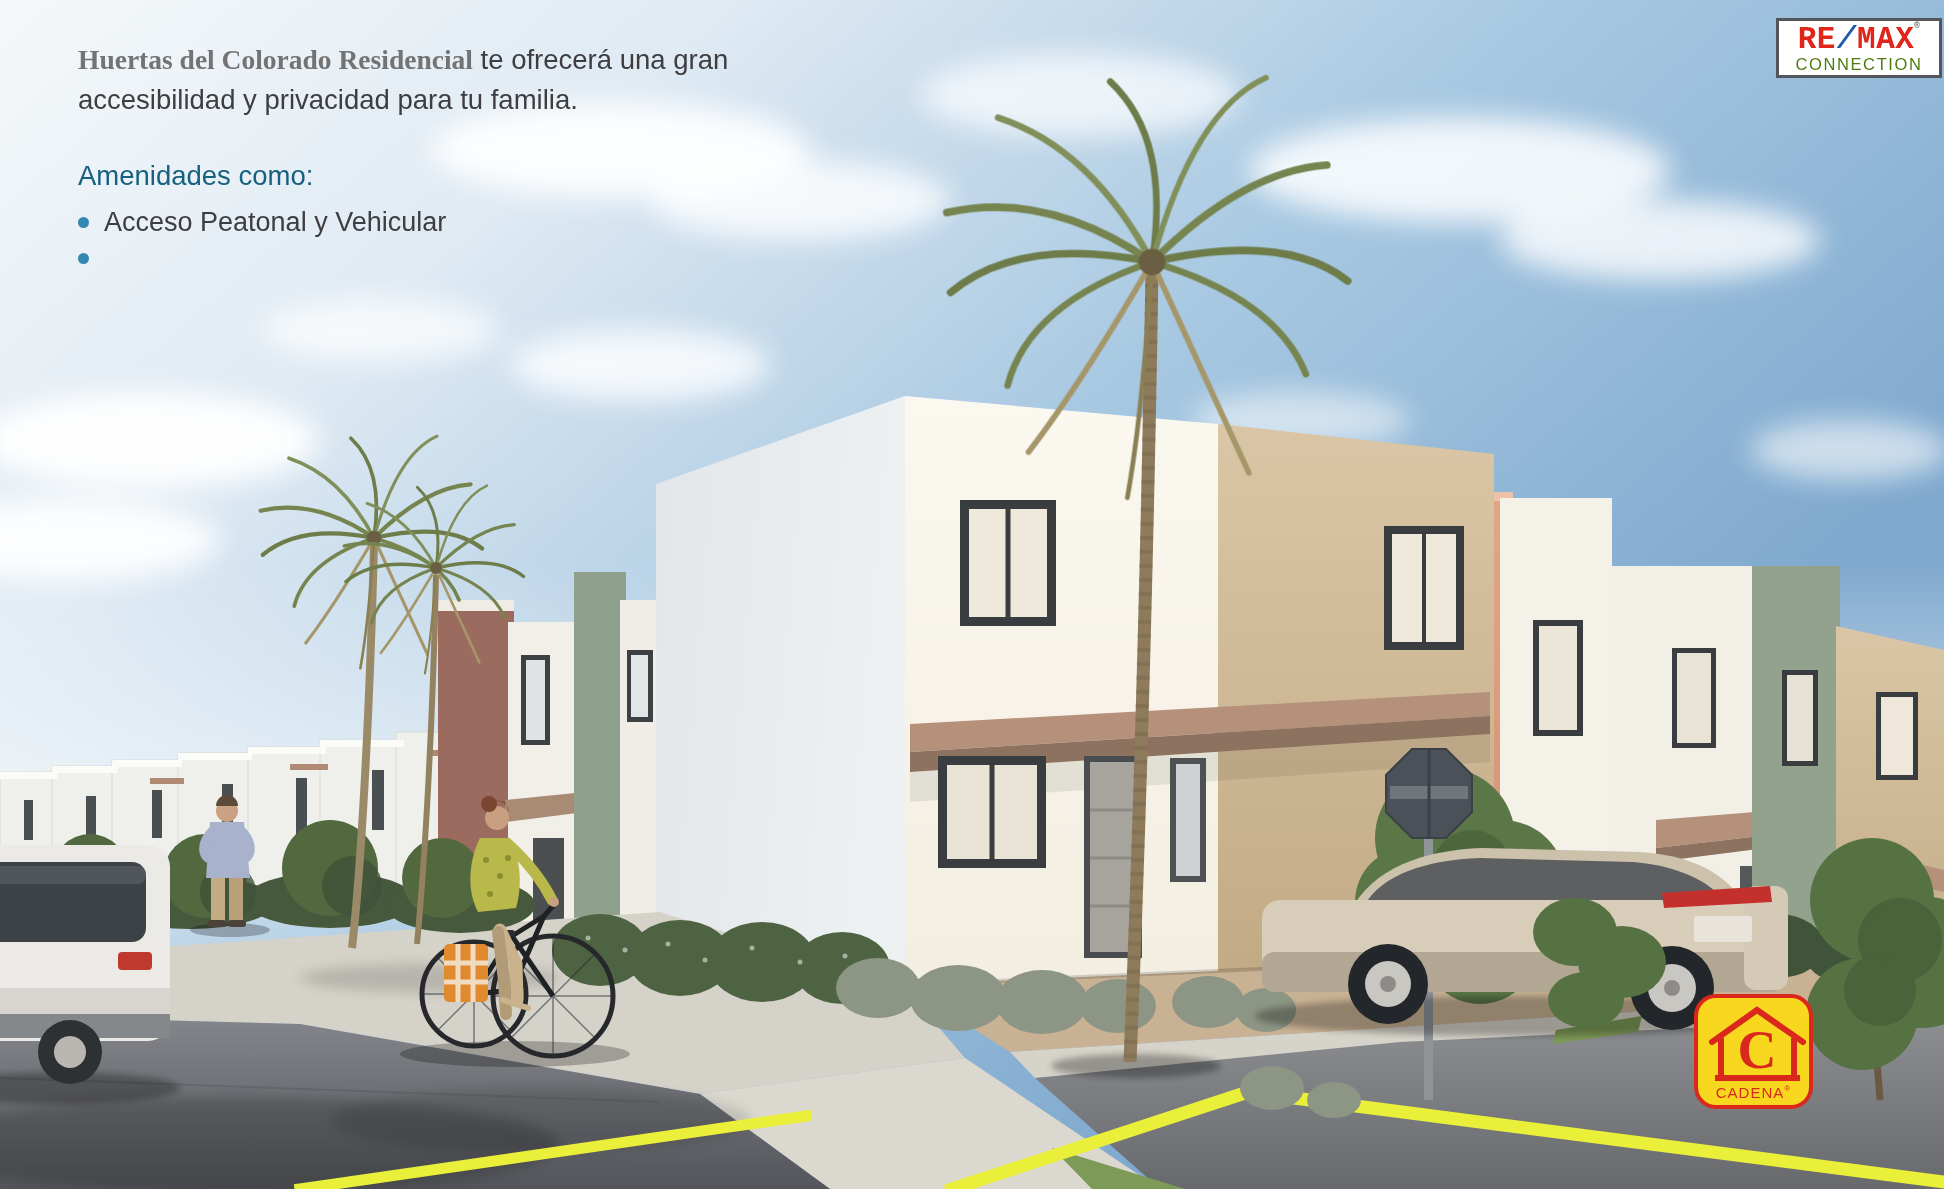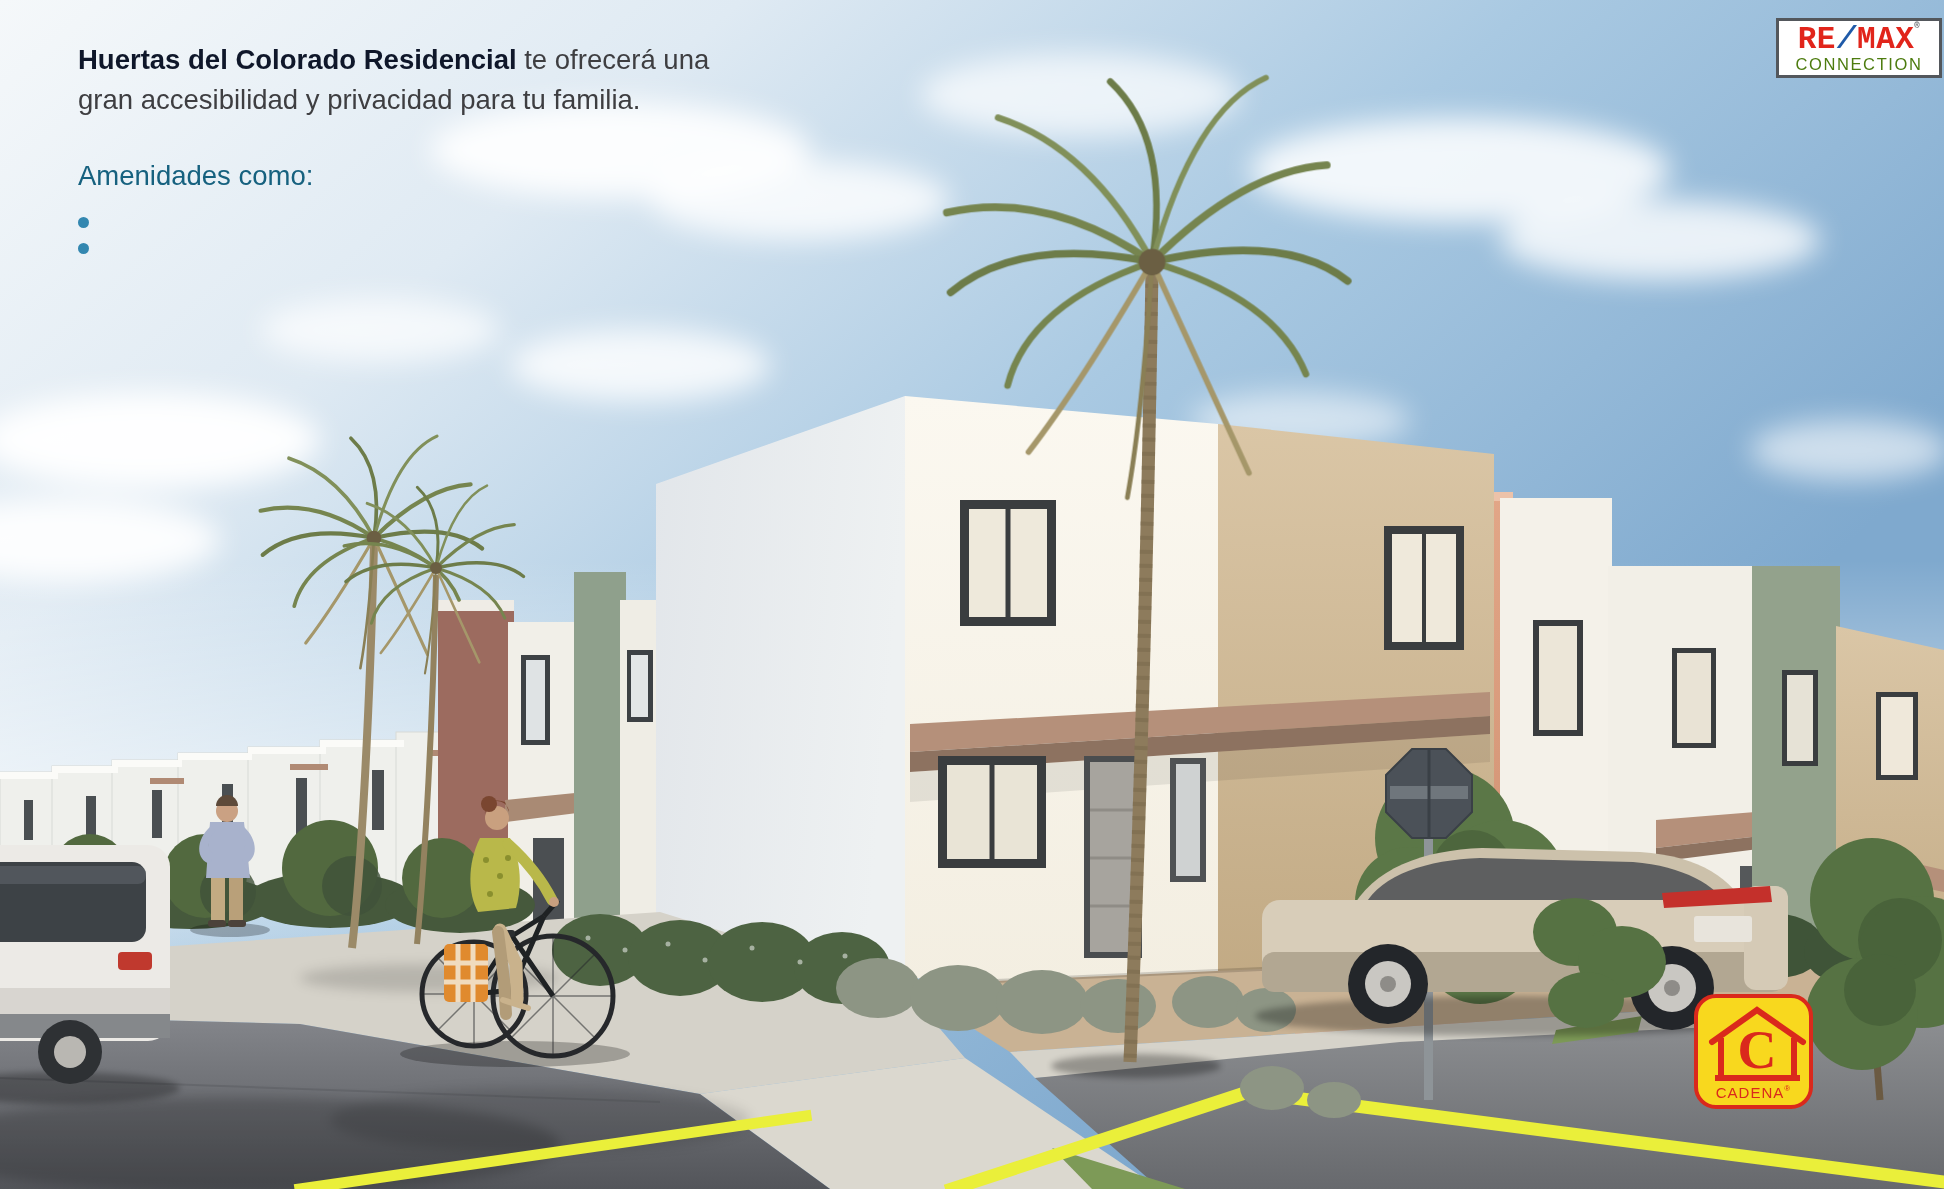--- a/index.html
+++ b/index.html
@@ -9,21 +9,21 @@
     font-family:"Liberation Sans", sans-serif;background:#cfe0ee;
   }
   .scene-svg{position:absolute;left:0;top:0;width:1944px;height:1189px;display:block;}
 
   
   .copy{
     position:absolute;left:78px;top:40px;width:660px;
     color:#3e3e41;font-size:27.5px;line-height:1.45;z-index:20;
   }
   .copy p{margin:0;}
-  .copy .brand{color:#0f172a;font-weight:bold;}
+  .copy .brand{color:#737373;font-weight:bold;font-family:Liberation Serif, serif;}
   .amen-title{color:#16617f;font-weight:normal;font-size:27.5px;margin:36px 0 8px 0;}
   .amen-list{list-style:none;margin:0;padding:0;}
   .amen-list li{display:flex;align-items:flex-start;gap:15px;font-size:27px;line-height:1.2;padding:2px 0;}
   .amen-list .dot{flex:0 0 auto;width:11px;height:11px;border-radius:50%;background:#3387b0;margin-top:11px;}
 
   
   .remax{
     position:absolute;left:1776px;top:18px;width:166px;z-index:20;
     background:#ffffff;border:3px solid #53575c;padding:3px 6px 2px 6px;text-align:center;
   }
@@ -440,20 +440,21 @@
       <use href="#burst" xlink:href="#burst" transform="translate(1152,262) scale(1.9)"></use>
     </g>
   </svg>
 
   <div class="copy">
     <p><span class="brand">Huertas del Colorado Residencial</span> <span>te ofrecerá una gran accesibilidad y privacidad para tu familia.</span></p>
     <div class="amen-title">Amenidades como:</div>
     <ul class="amen-list">
       <li>
           <span class="dot"></span>
+          <span>Acceso Peatonal y Vehicular</span>
         </li>
       <li>
           <span class="dot"></span>
         </li>
     </ul>
   </div>
 
   <div class="remax">
     <div class="l1"><span class="re">RE</span><span class="slash">/</span><span class="max">MAX</span><span class="reg">®</span></div>
     <div class="l2">CONNECTION</div>

